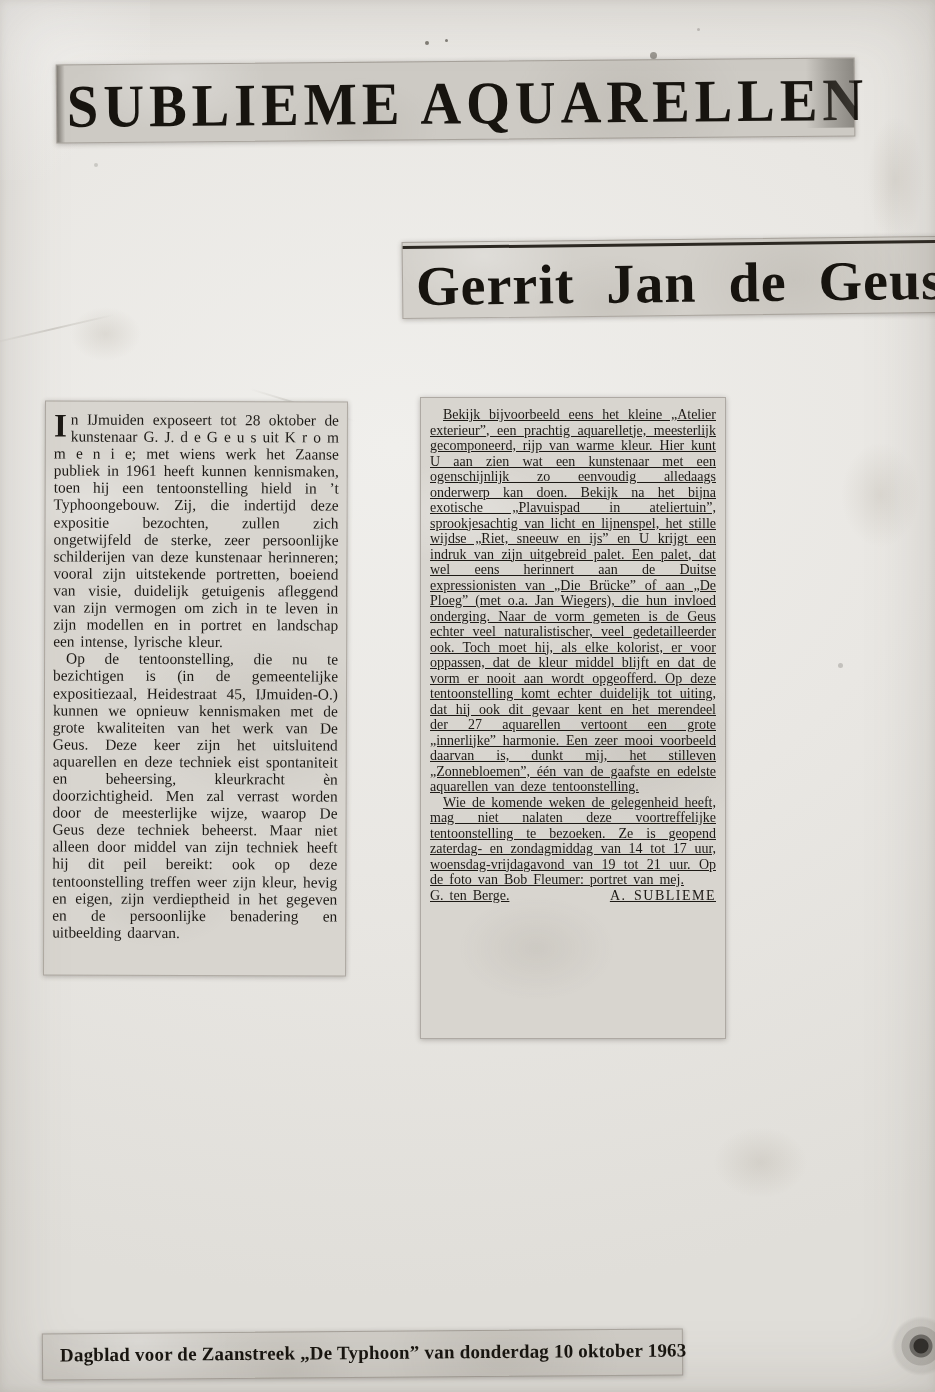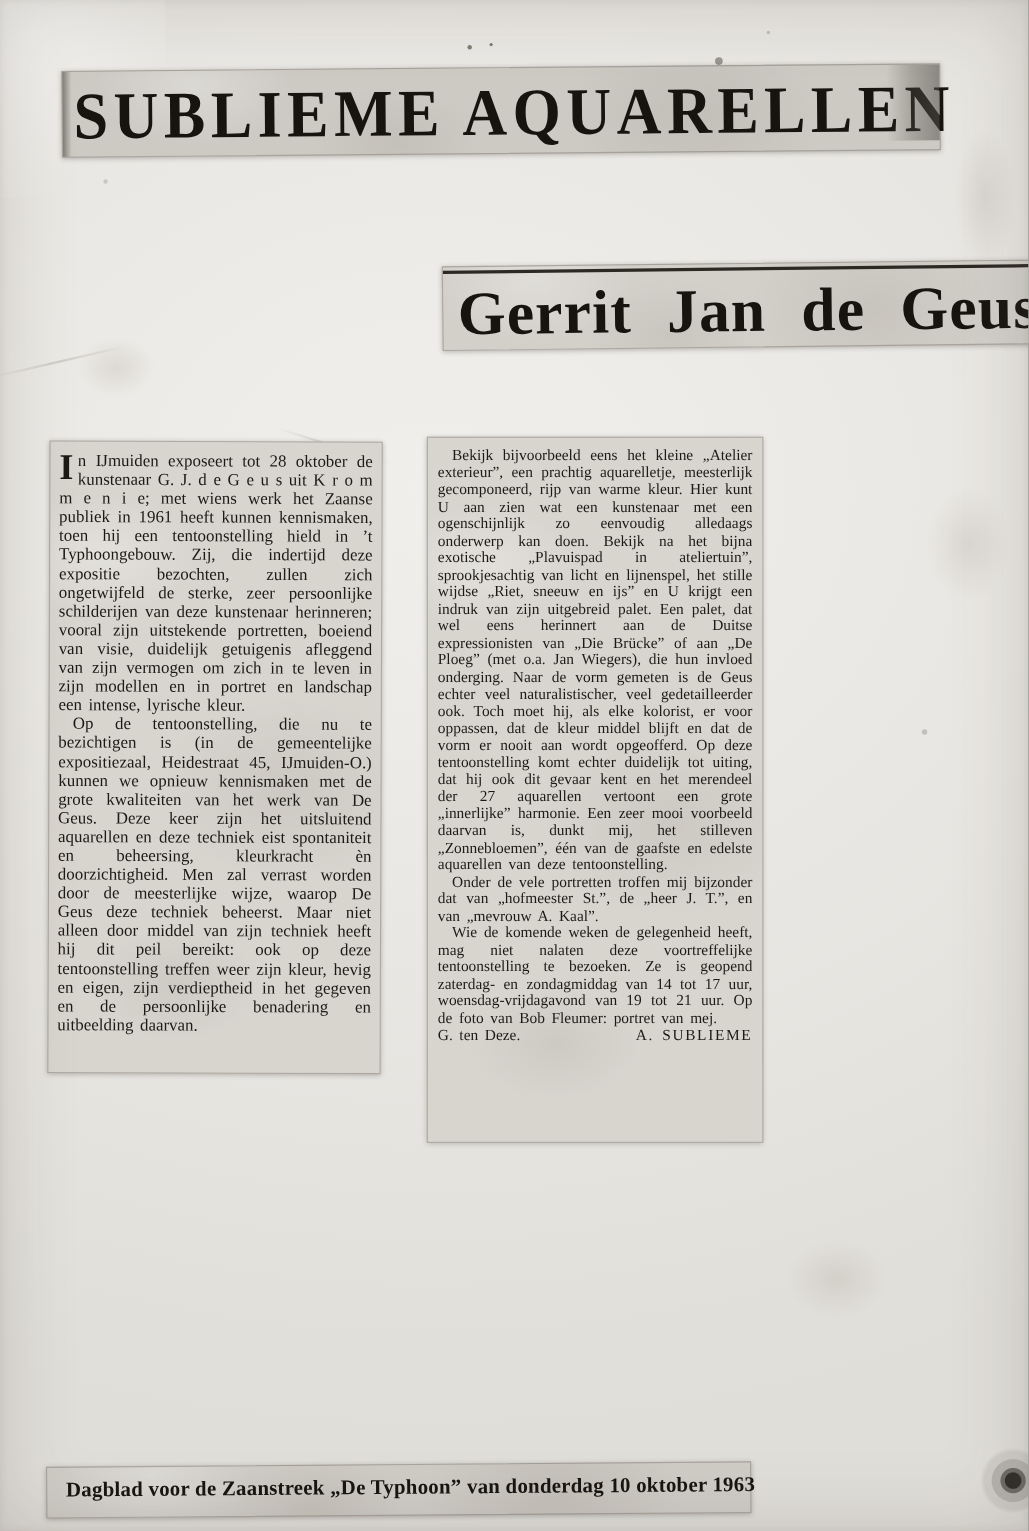--- a/index.html
+++ b/index.html
@@ -44,22 +44,22 @@
   }
   .subhead-clip{left:402px;top:239px;width:545px;height:77px;transform:rotate(-0.65deg);background-color:#d3d0ca;}
   .subhead-rule{position:absolute;left:0;right:0;top:3px;height:3px;background:#2c2822;}
   .subhead-text{
     margin:0;font-size:56px;font-weight:700;word-spacing:17px;letter-spacing:1px;
     white-space:nowrap;padding:11px 0 0 13px;color:#17140f;
   }
   .col{text-align:justify;}
   .col1{left:44px;top:401px;width:303px;height:575px;transform:rotate(0.2deg);
         font-size:15.4px;line-height:17.1px;word-spacing:2px;padding:9px 8px;}
-  .col2{left:388px;top:397px;width:306px;height:642px;
-        font-size:14px;line-height:15.5px;word-spacing:2.5px;padding:9px 9px;}
+  .col2{left:420px;top:397px;width:306px;height:642px;
+        font-size:14px;line-height:15.5px;word-spacing:2.5px;padding:9px 9px;text-decoration:underline;}
   .para{margin:0;}
   .para.indent{text-indent:13px;}
   .dropcap{float:left;font-size:33px;line-height:27px;font-weight:700;padding:2px 4px 0 0;}
   .lastline{display:flex;justify-content:space-between;}
   .byline{letter-spacing:1.5px;}
   .footer-clip{left:42px;top:1331px;width:641px;height:47px;transform:rotate(-0.45deg);background-color:#cfccc6;}
   .footer-text{margin:0;font-size:19px;font-weight:700;white-space:nowrap;
                padding:10px 0 0 17px;letter-spacing:0.2px;color:#17140f;}
   
   .ink-dot{
@@ -116,24 +116,23 @@
     <h2 class="subhead-text">Gerrit Jan de Geus</h2>
   </div>
 
   <div class="clip col col1">
     <p class="para"><span class="dropcap">I</span><span>n IJmuiden exposeert tot 28 oktober de kunstenaar G. J. d e G e u s uit K r o m m e n i e; met wiens werk het Zaanse publiek in 1961 heeft kunnen kennismaken, toen hij een tentoonstelling hield in ’t Typhoongebouw. Zij, die indertijd deze expositie bezochten, zullen zich ongetwijfeld de sterke, zeer persoonlijke schilderijen van deze kunstenaar herinneren; vooral zijn uitstekende portretten, boeiend van visie, duidelijk getuigenis afleggend van zijn vermogen om zich in te leven in zijn modellen en in portret en landschap een intense, lyrische kleur.</span></p>
     <p class="para indent">Op de tentoonstelling, die nu te bezichtigen is (in de gemeentelijke expositiezaal, Heidestraat 45, IJmuiden-O.) kunnen we opnieuw kennismaken met de grote kwaliteiten van het werk van De Geus. Deze keer zijn het uitsluitend aquarellen en deze techniek eist spontaniteit en beheersing, kleurkracht èn doorzichtigheid. Men zal verrast worden door de meesterlijke wijze, waarop De Geus deze techniek beheerst. Maar niet alleen door middel van zijn techniek heeft hij dit peil bereikt: ook op deze tentoonstelling treffen weer zijn kleur, hevig en eigen, zijn verdieptheid in het gegeven en de persoonlijke benadering en uitbeelding daarvan.</p>
   </div>
 
   <div class="clip col col2">
     <p class="para indent">Bekijk bijvoorbeeld eens het kleine „Atelier exterieur”, een prachtig aquarelletje, meesterlijk gecomponeerd, rijp van warme kleur. Hier kunt U aan zien wat een kunstenaar met een ogenschijnlijk zo eenvoudig alledaags onderwerp kan doen. Bekijk na het bijna exotische „Plavuispad in ateliertuin”, sprookjesachtig van licht en lijnenspel, het stille wijdse „Riet, sneeuw en ijs” en U krijgt een indruk van zijn uitgebreid palet. Een palet, dat wel eens herinnert aan de Duitse expressionisten van „Die Brücke” of aan „De Ploeg” (met o.a. Jan Wiegers), die hun invloed onderging. Naar de vorm gemeten is de Geus echter veel naturalistischer, veel gedetailleerder ook. Toch moet hij, als elke kolorist, er voor oppassen, dat de kleur middel blijft en dat de vorm er nooit aan wordt opgeofferd. Op deze tentoonstelling komt echter duidelijk tot uiting, dat hij ook dit gevaar kent en het merendeel der 27 aquarellen vertoont een grote „innerlijke” harmonie. Een zeer mooi voorbeeld daarvan is, dunkt mij, het stilleven „Zonnebloemen”, één van de gaafste en edelste aquarellen van deze tentoonstelling.</p>
-    <p class="para indent">Onder de vele portretten troffen mij bijzonder dat van „hofmeester St.”, de „heer J. T.”, en van „mevrouw A. Kaal”.</p>
     <p class="para indent">Wie de komende weken de gelegenheid heeft, mag niet nalaten deze voortreffelijke tentoonstelling te bezoeken. Ze is geopend zaterdag- en zondagmiddag van 14 tot 17 uur, woensdag-vrijdagavond van 19 tot 21 uur. Op de foto van Bob Fleumer: portret van mej.</p>
     <div class="lastline">
-      <span>G. ten Deze.</span>
+      <span>G. ten Berge.</span>
       <span class="byline">A. SUBLIEME</span>
     </div>
   </div>
 
   <div class="clip footer-clip">
     <p class="footer-text">Dagblad voor de Zaanstreek „De Typhoon” van donderdag 10 oktober 1963</p>
   </div>
 
   <div class="ink-dot"></div>
 

